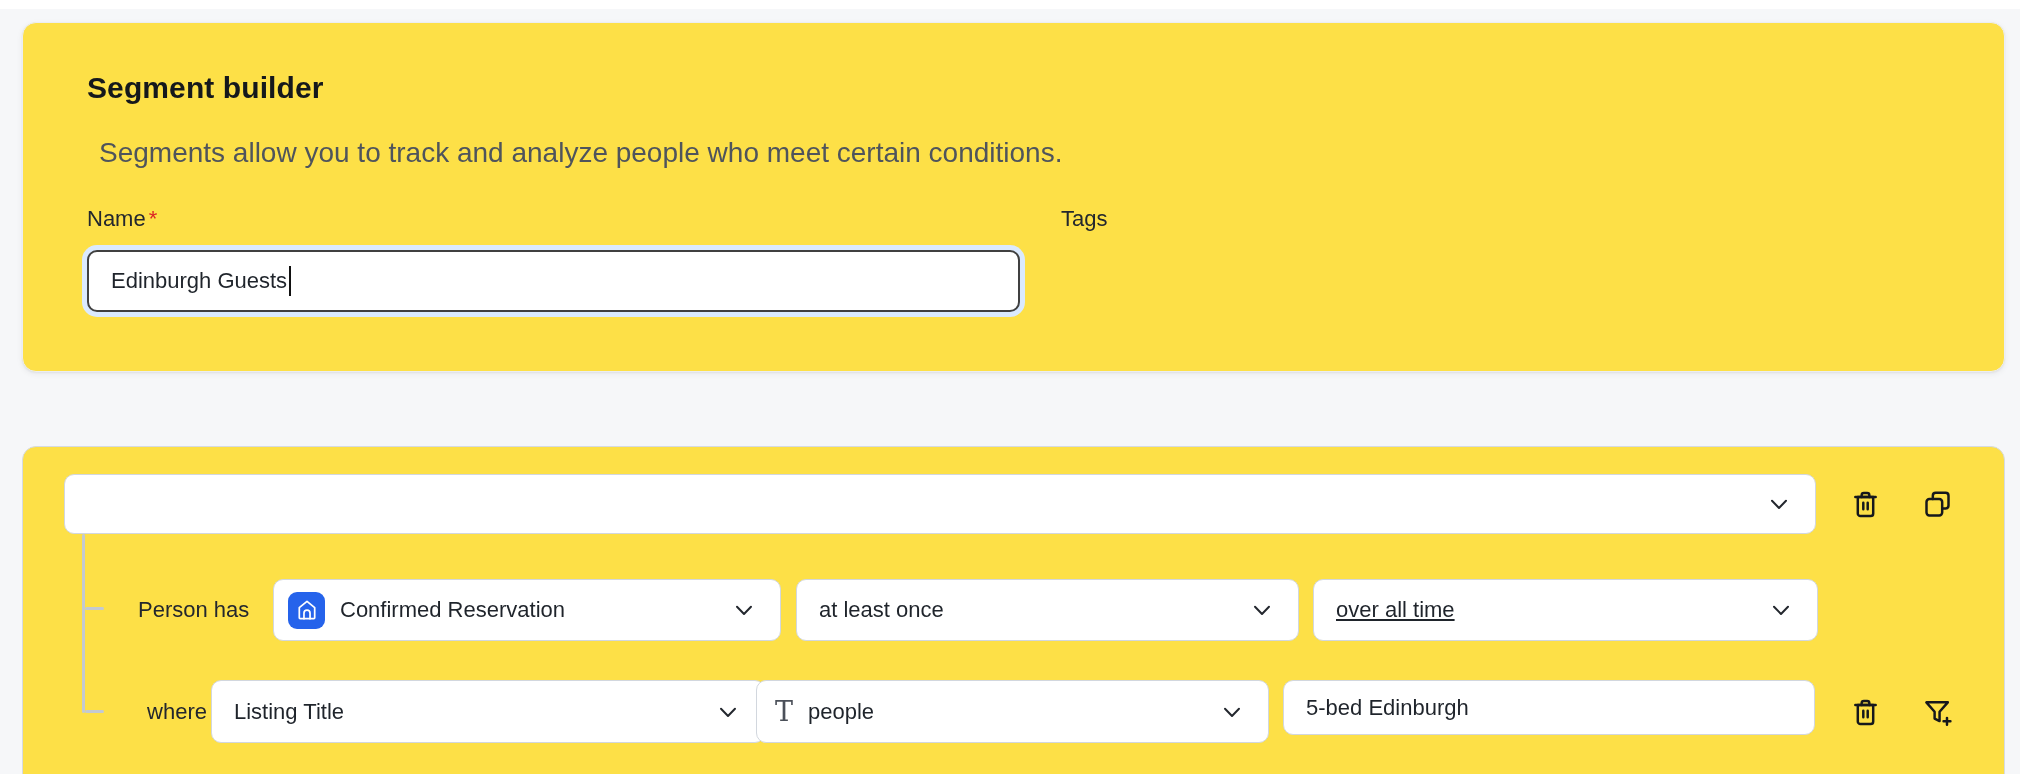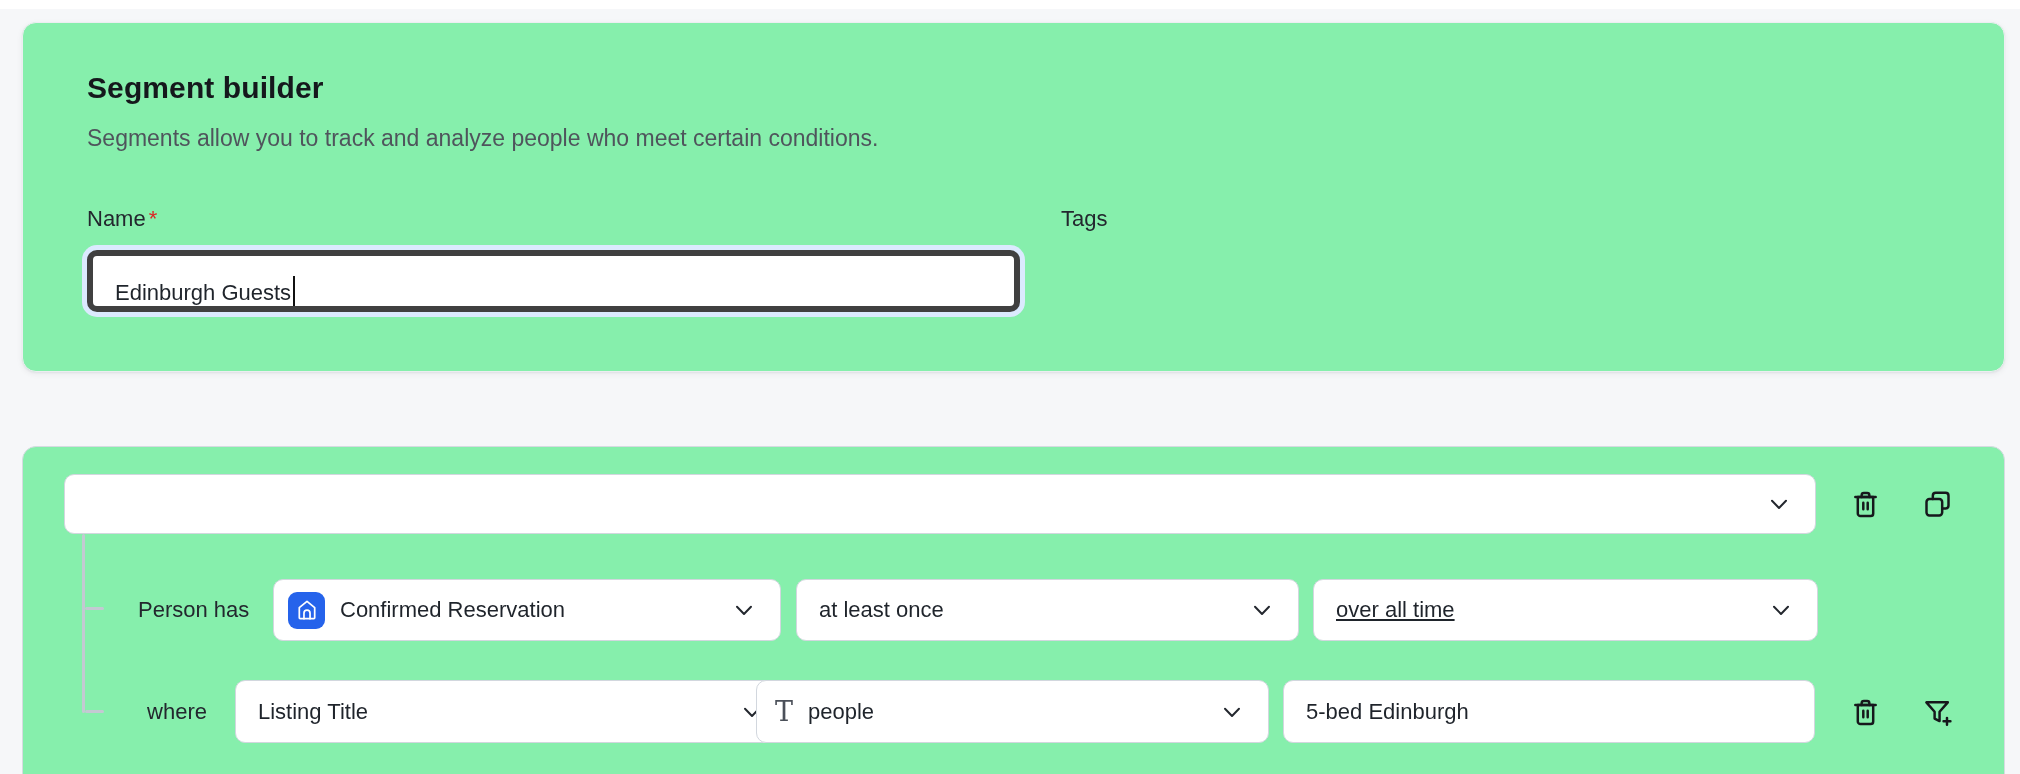--- a/index.html
+++ b/index.html
@@ -1,52 +1,52 @@
 <!DOCTYPE html>
 <html><head>
 <meta charset="utf-8">
 <style>
   html,body{margin:0;padding:0;background:#f6f7f9;}
   .screen{position:relative;width:2020px;height:774px;overflow:hidden;background:#f6f7f9;
           font-family:"Liberation Sans","DejaVu Sans",sans-serif;color:#1f242b;}
   .topstrip{position:absolute;left:0;top:0;width:100%;height:9px;background:#ffffff;}
-  .card{position:absolute;left:22px;width:1983px;background:#86efac;border-radius:14px;box-sizing:border-box;}
+  .card{position:absolute;left:22px;width:1983px;background:#fde047;border-radius:14px;box-sizing:border-box;}
   .card1{top:22px;height:350px;border:1px solid #eceef1;
          box-shadow:0 1px 2px rgba(16,24,40,.05),0 2px 6px rgba(16,24,40,.06);}
   .card2{top:446px;height:420px;border:1.5px solid #d6dbe1;}
 
   .page-title{position:absolute;left:64px;top:48px;margin:0;font-size:30px;font-weight:700;color:#15181c;letter-spacing:.1px;}
-  .page-subtitle{position:absolute;left:64px;top:102px;margin:0;font-size:23px;color:#4f545c;}
+  .page-subtitle{position:absolute;left:64px;top:102px;margin:12px;font-size:28px;color:#4f545c;}
 
   .field-label{position:absolute;top:183px;font-size:22px;color:#23272e;}
   .req{color:#dc2626;margin-left:3px;font-size:22px;vertical-align:top;}
 
   .control{position:absolute;display:flex;align-items:center;box-sizing:border-box;background:#fff;
            border:1.5px solid #d2d7de;border-radius:10px;font-size:22px;color:#1f242b;padding:0 22px;}
   .control .chev{margin-left:auto;flex:0 0 auto;display:flex;}
-  .textbox-focused{border:6px solid #404040;box-shadow:0 0 0 5px #dbeafe;align-items:flex-end;}
+  .textbox-focused{border:2px solid #404040;box-shadow:0 0 0 5px #dbeafe;}
 
   .name-input{left:64px;top:227px;width:933px;height:62px;}
   .tags-select{left:1038px;top:227px;width:933px;height:62px;}
   .placeholder{color:#737a85;margin-left:16px;}
   .caret{display:inline-block;width:2px;height:30px;background:#111;margin-left:2px;vertical-align:middle;}
 
   
   .cond-type{left:41px;top:27px;width:1752px;height:60px;}
   .row-label{position:absolute;font-size:22px;color:#23272e;display:flex;align-items:center;}
   .lbl-person{left:115px;top:132px;width:130px;height:62px;}
   .lbl-where{left:90px;top:233px;width:94px;height:63px;justify-content:flex-end;}
 
   .event-select{left:250px;top:132px;width:508px;height:62px;padding-left:14px;}
   .freq-select{left:773px;top:132px;width:503px;height:62px;text-align:center;}
   .window-select{left:1290px;top:132px;width:505px;height:62px;text-decoration:underline;}
 
-  .property-select{left:212px;top:233px;width:554px;height:63px;text-align:center;}
+  .property-select{left:188px;top:233px;width:554px;height:63px;text-align:center;}
   .operator-select{left:733px;top:233px;width:513px;height:63px;padding-left:18px;}
-  .value-input{left:1260px;top:233px;width:532px;height:63px;align-items:center;}
+  .value-input{left:1260px;top:233px;width:532px;height:55px;align-items:center;}
 
   .event-icon-badge{width:37px;height:37px;border-radius:9px;background:#2563eb;display:flex;
                     align-items:center;justify-content:center;margin-right:15px;flex:0 0 auto;}
   .ttype{font-family:"DejaVu Serif","Liberation Serif",serif;font-size:27px;color:#4b5059;margin-right:15px;line-height:1;}
 
   .icon-btn{position:absolute;width:44px;height:44px;border:none;background:transparent;padding:0;margin:0;
             display:flex;align-items:center;justify-content:center;cursor:pointer;}
   .r1{top:35px;}  .r3{top:243px;}
   .ib1{left:1820px;} .ib2{left:1892px;}
 

